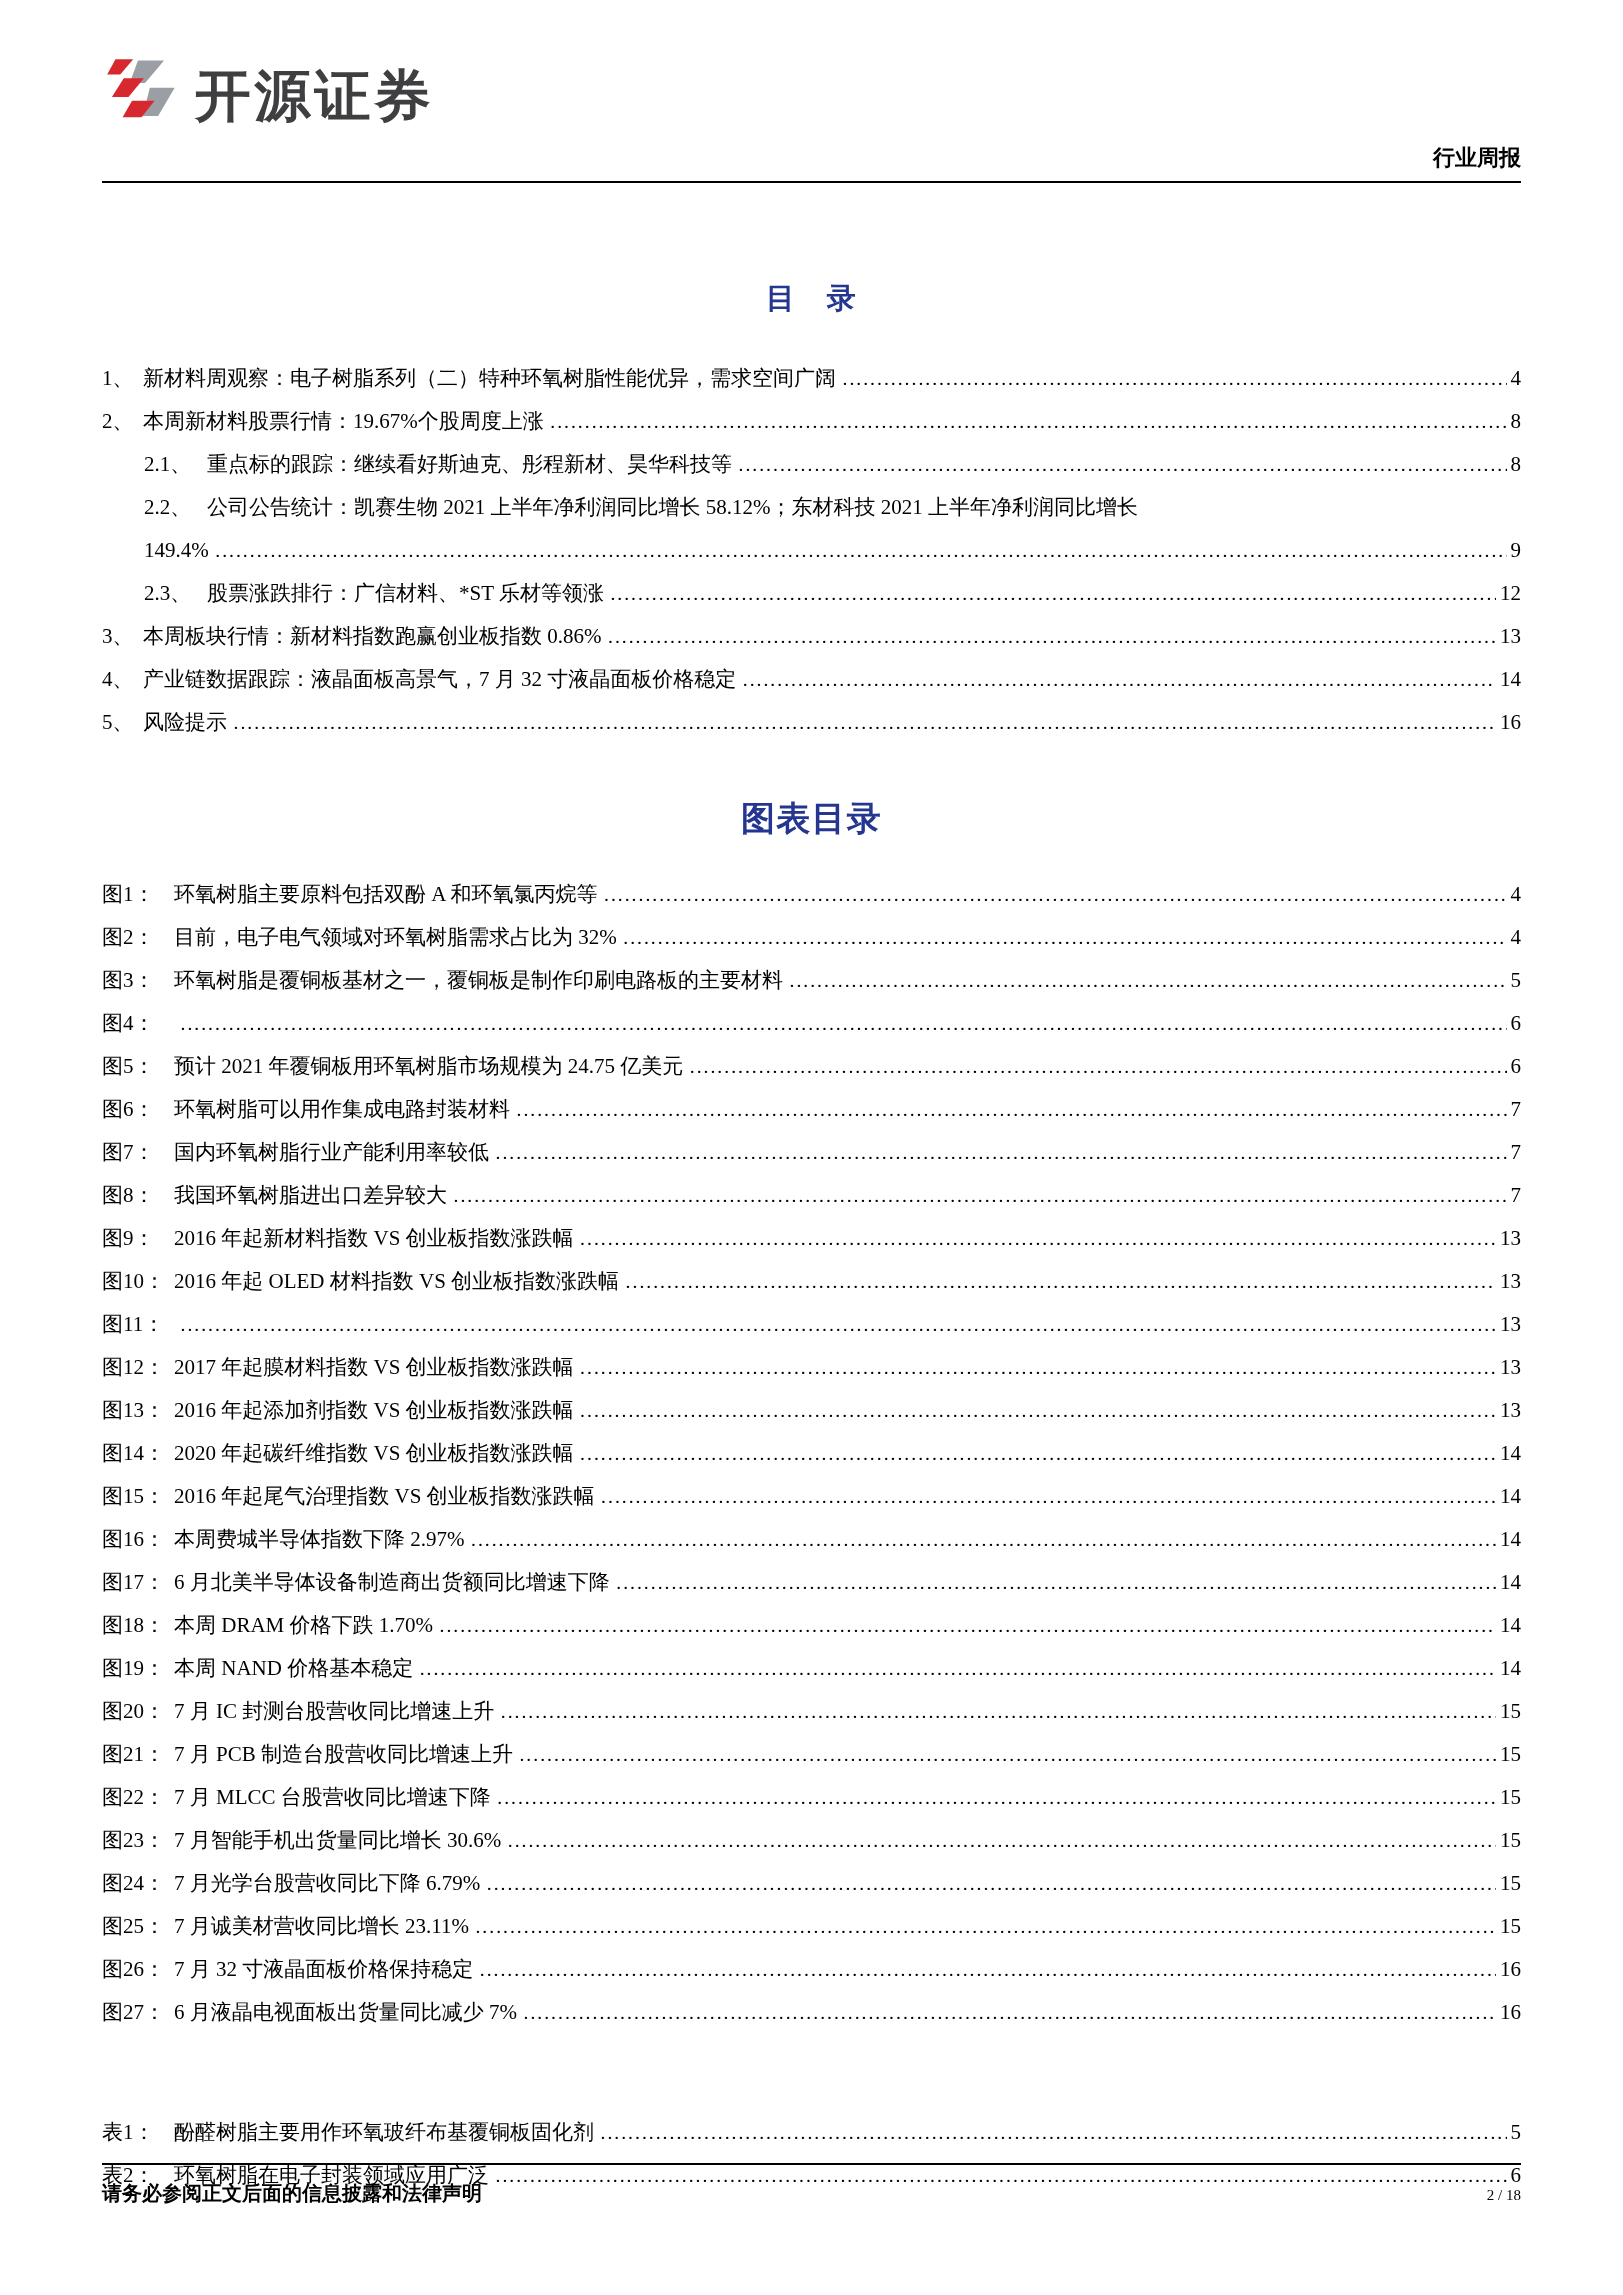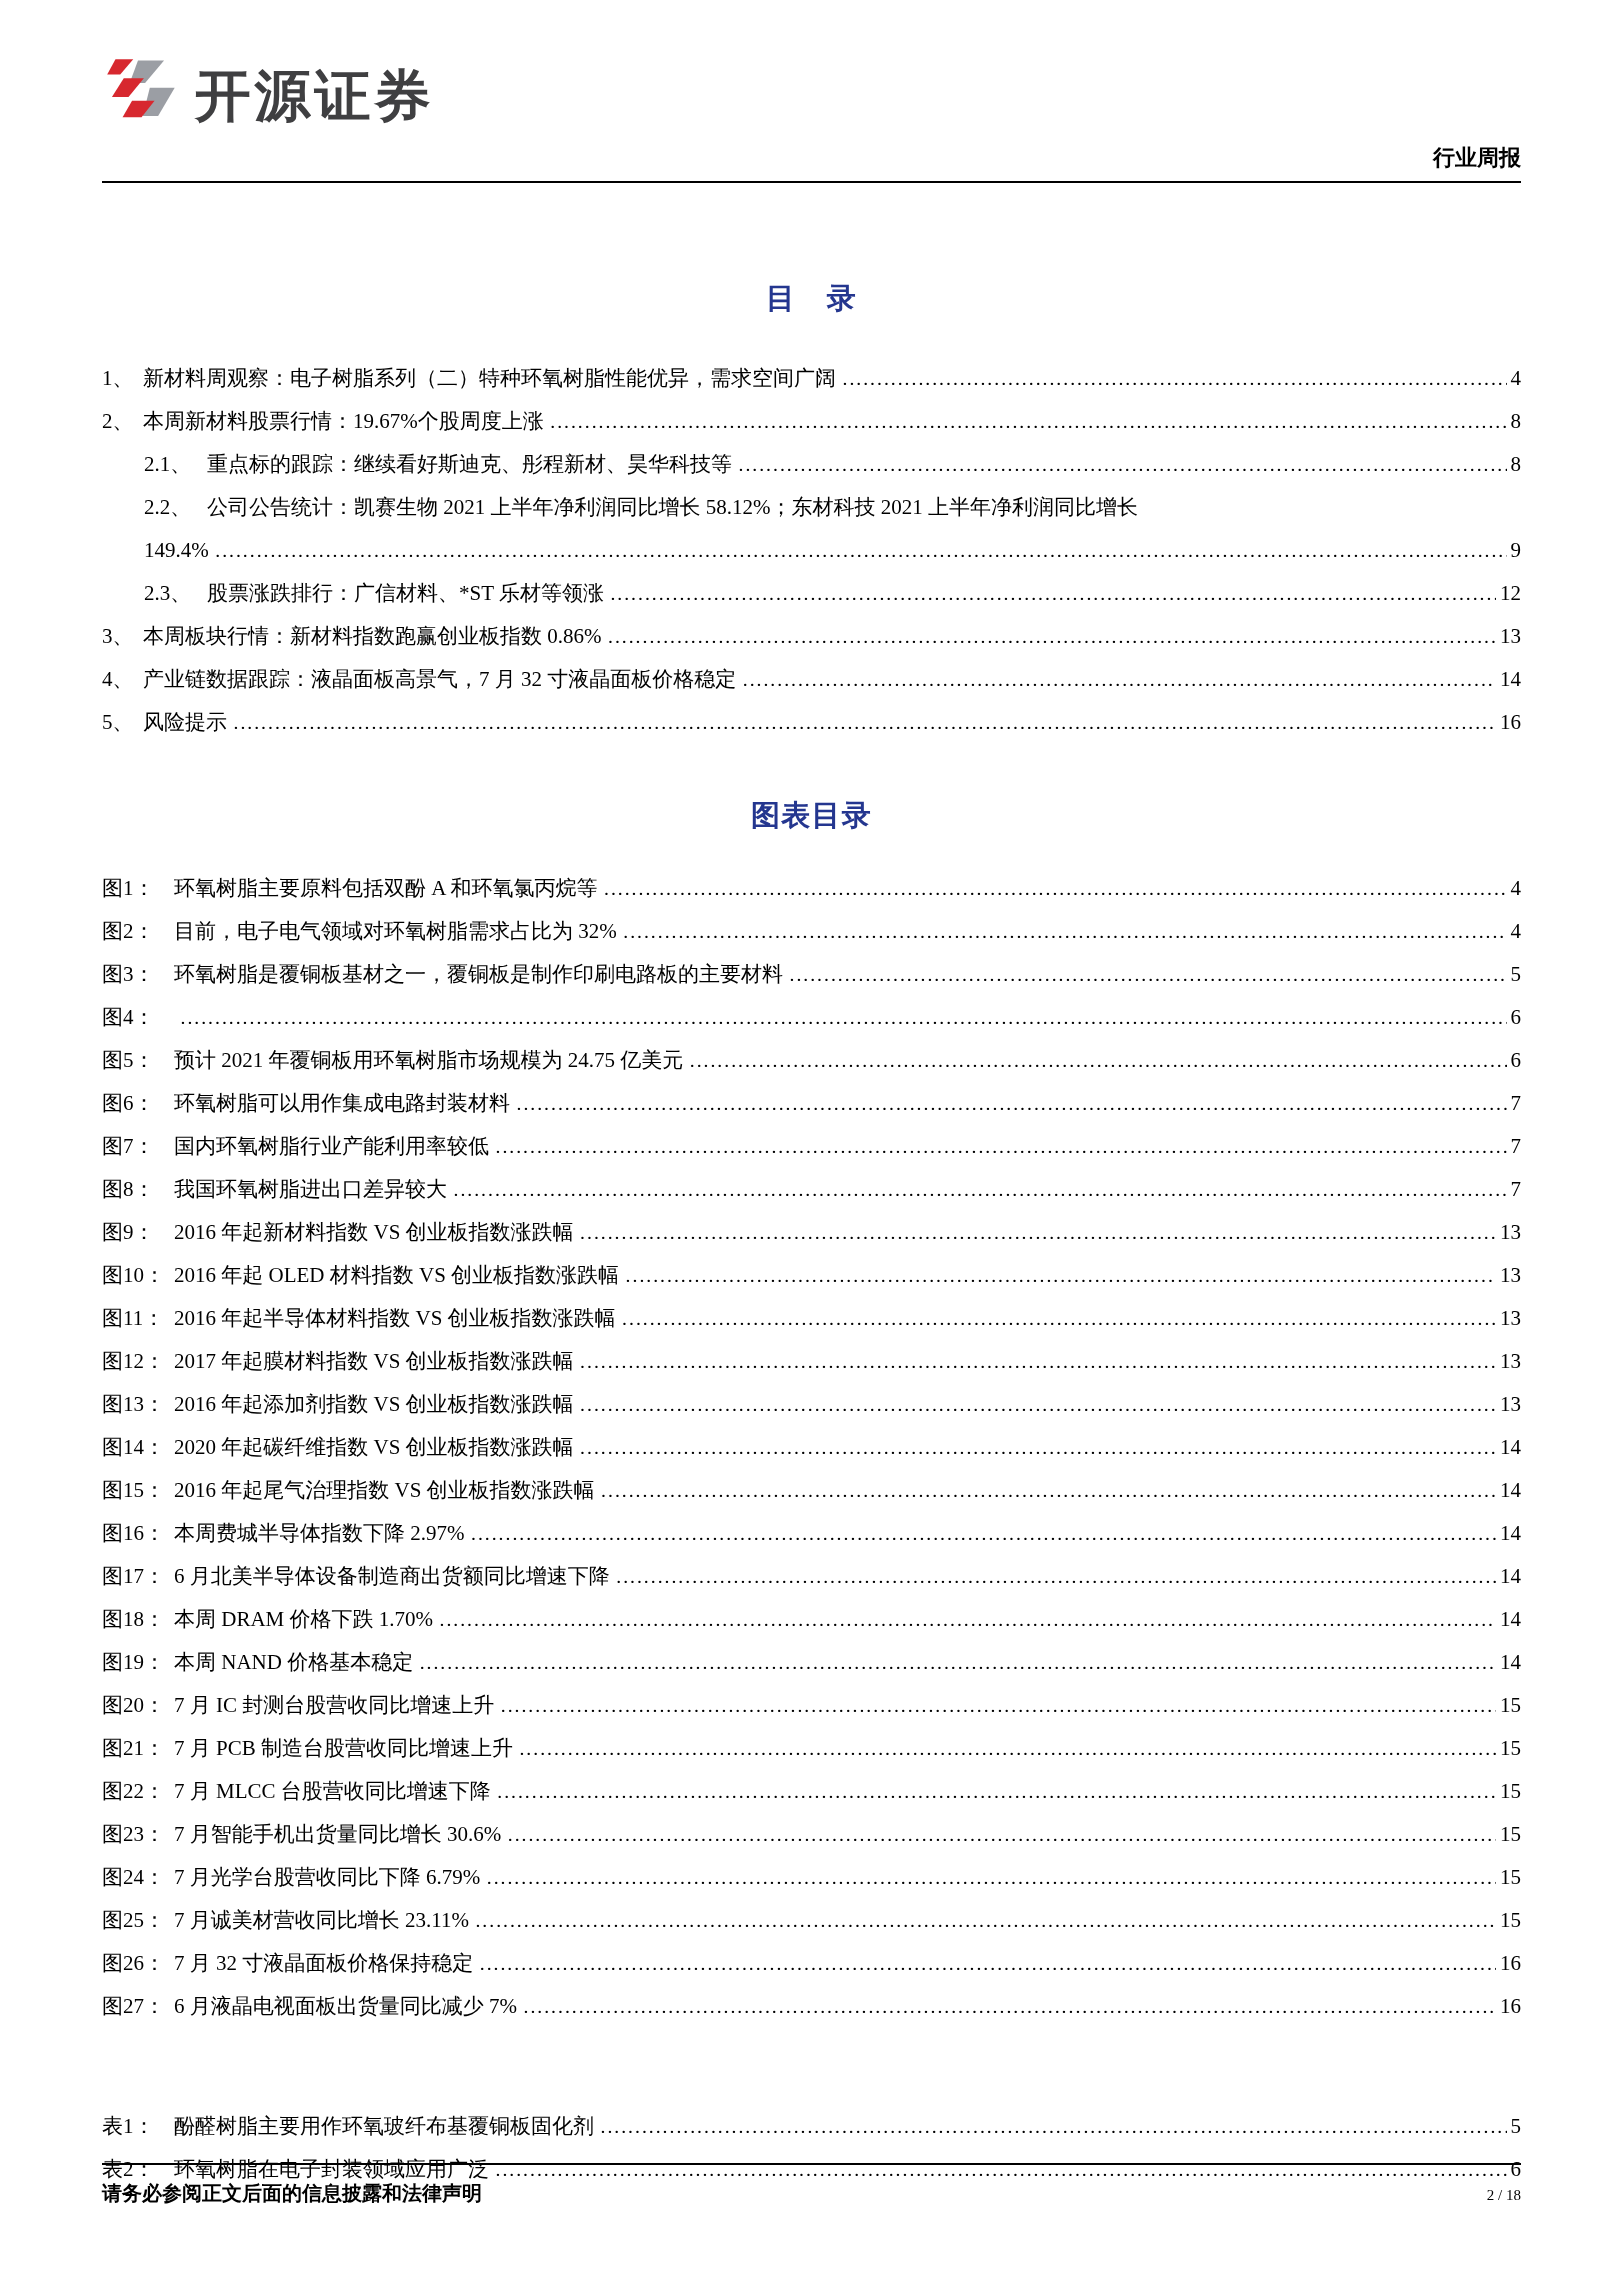--- a/index.html
+++ b/index.html
@@ -25,21 +25,21 @@
   .report-type {
     position:absolute; right:0; bottom:7.9px;
     font-weight:700; font-size:22px;
   }
 
   
   .sec-title {
     text-align:center; font-weight:700; color:#24368F;
     font-size:29px; margin:96px 0 38px 0; letter-spacing:1.3px;
   }
-  .sec-title.figures-title { margin:52px 0 31px 0; font-size:29px; }
+  .sec-title.figures-title { margin:52px 0 31px 0; font-size:34px; }
 
   
   .list { display:block; }
   .row { display:flex; align-items:baseline; line-height:42px; font-size:21px; }
   .fig-list .row { line-height:43px; }
   .row .label { flex:0 0 auto; display:inline-block; }
   .toc-list .row .label { width:41px; }
   .toc-list .row.indent-1 { padding-left:42px; }
   .toc-list .row.indent-1 .label { width:63px; }
   .fig-list .row .label { width:72px; }
@@ -201,21 +201,20 @@
         <span class="pnum">13</span>
       </div>
       <div class="row">
         <span class="label">图10：</span>
         <span class="text">2016 年起 OLED 材料指数 VS 创业板指数涨跌幅</span>
         <span class="dots"></span>
         <span class="pnum">13</span>
       </div>
       <div class="row">
         <span class="label">图11：</span>
-        <span class="text">2016 年起半导体材料指数 VS 创业板指数涨跌幅</span>
         <span class="dots"></span>
         <span class="pnum">13</span>
       </div>
       <div class="row">
         <span class="label">图12：</span>
         <span class="text">2017 年起膜材料指数 VS 创业板指数涨跌幅</span>
         <span class="dots"></span>
         <span class="pnum">13</span>
       </div>
       <div class="row">

